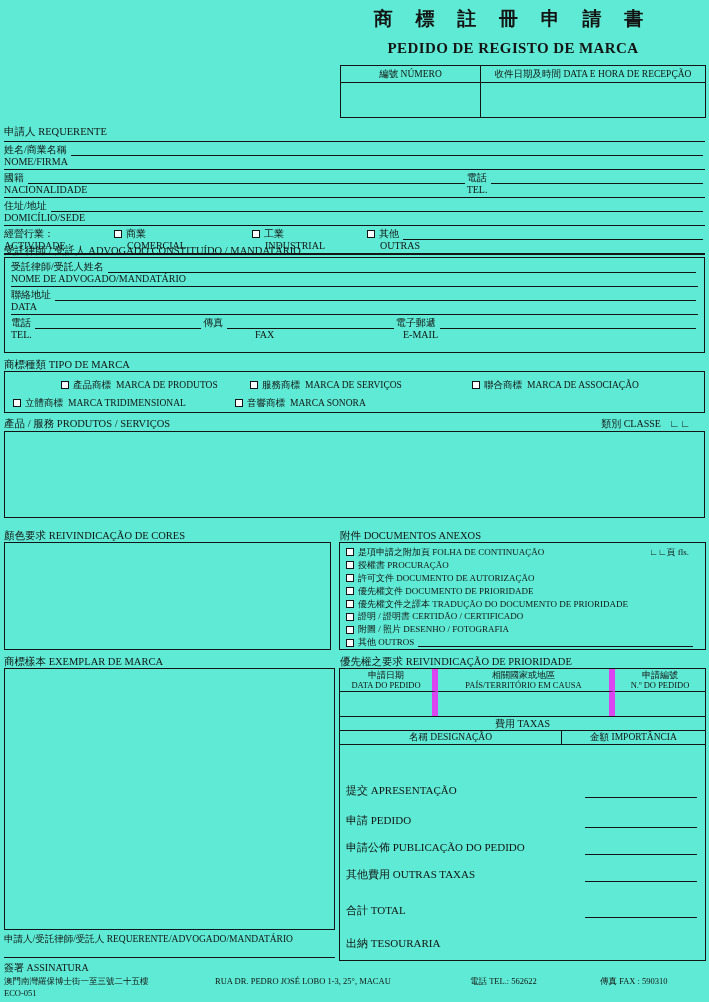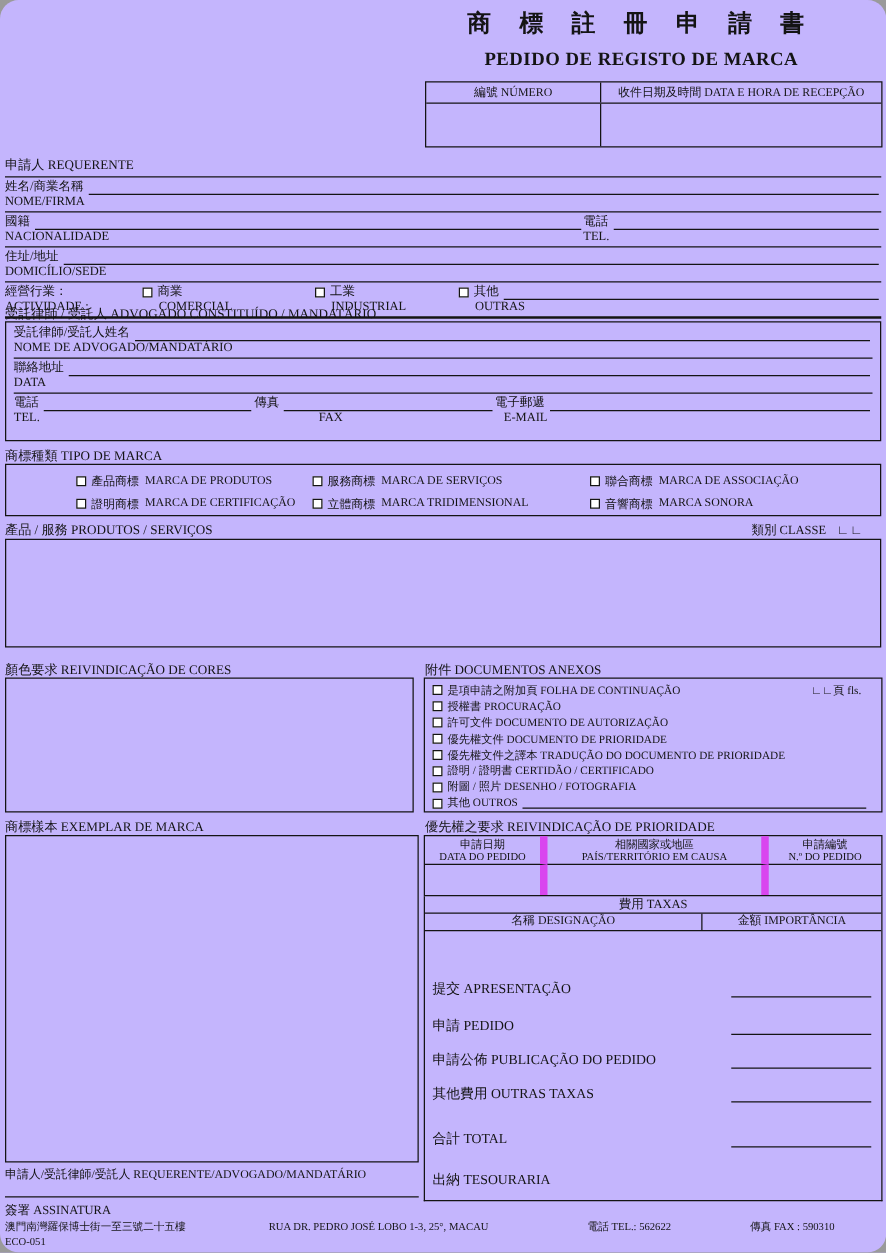--- a/index.html
+++ b/index.html
@@ -1,21 +1,21 @@
 <!DOCTYPE html>
 <html><head>
 <meta charset="utf-8">
 <style>
   * { box-sizing: border-box; margin: 0; padding: 0; }
   html,body { background:#9a9a9a; }
   .page {
     position: relative; width: 709px; height: 1002px; margin: 0 auto;
-    background: #c4b5fd; color: #141414;
+    background: #5eead4; color: #141414;
     font-family: "Liberation Serif", "DejaVu Serif", serif;
-    font-size: 10px; overflow: hidden; border-radius: 15px;
+    font-size: 10px; overflow: hidden;
   }
   .abs { position: absolute; }
   .frow { display: flex; align-items: flex-end; }
   .ul { flex: 1 1 auto; border-bottom: 1px solid #141414; height: 11px; margin: 0 2px 0 4px; }
   .cb { display: inline-block; width: 8px; height: 8px; border: 1px solid #141414; background: #fff; margin-right: 4px; flex: none; }
   .lab { white-space: nowrap; }
 
   
   .hdr { left: 320px; top: 6px; width: 386px; text-align: center; }
   .title-cn { font-size: 19px; font-weight: bold; letter-spacing: 9px; white-space: nowrap; }
@@ -238,25 +238,20 @@
         <span>服務商標</span>
         <span class="pt">MARCA DE SERVIÇOS</span>
       </div>
       <div class="mt-c mt-c3">
         <span class="cb"></span>
         <span>聯合商標</span>
         <span class="pt">MARCA DE ASSOCIAÇÃO</span>
       </div>
     </div>
     <div class="mt-row">
-      <div class="mt-c mt-c1">
-        <span class="cb"></span>
-        <span>證明商標</span>
-        <span class="pt">MARCA DE CERTIFICAÇÃO</span>
-      </div>
       <div class="mt-c mt-c2">
         <span class="cb"></span>
         <span>立體商標</span>
         <span class="pt">MARCA TRIDIMENSIONAL</span>
       </div>
       <div class="mt-c mt-c3">
         <span class="cb"></span>
         <span>音響商標</span>
         <span class="pt">MARCA SONORA</span>
       </div>

